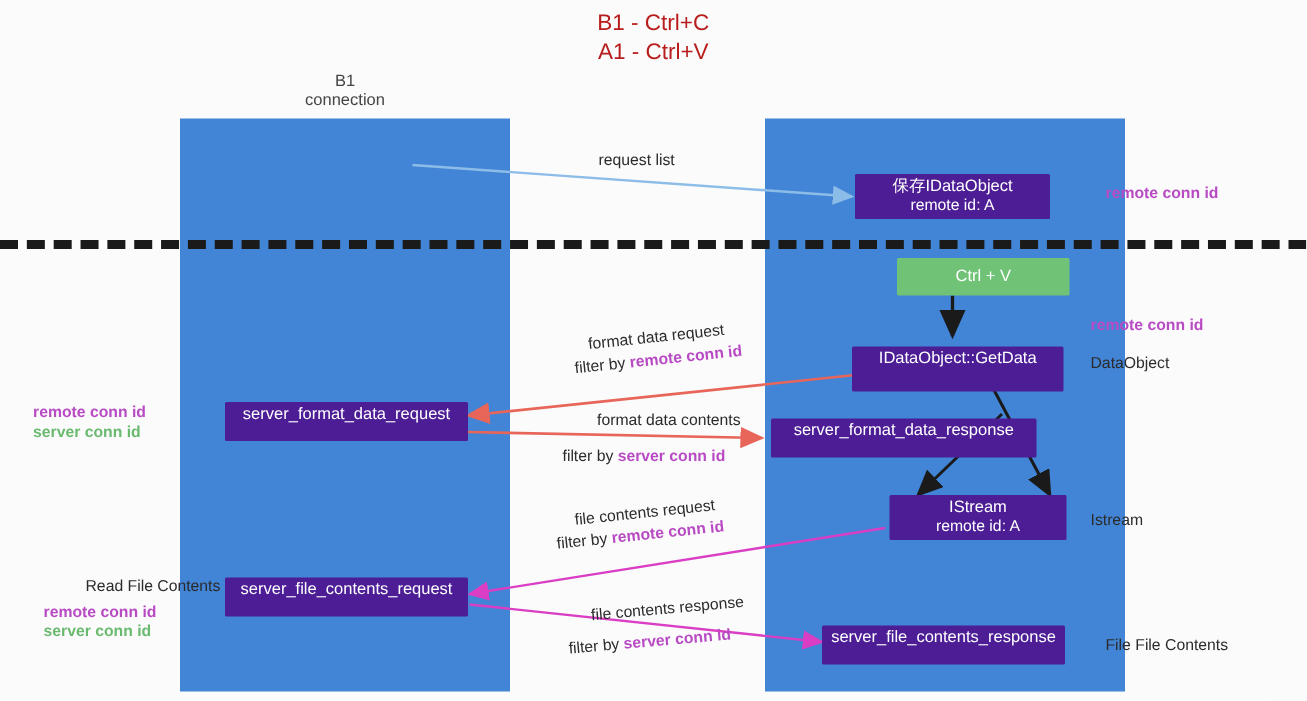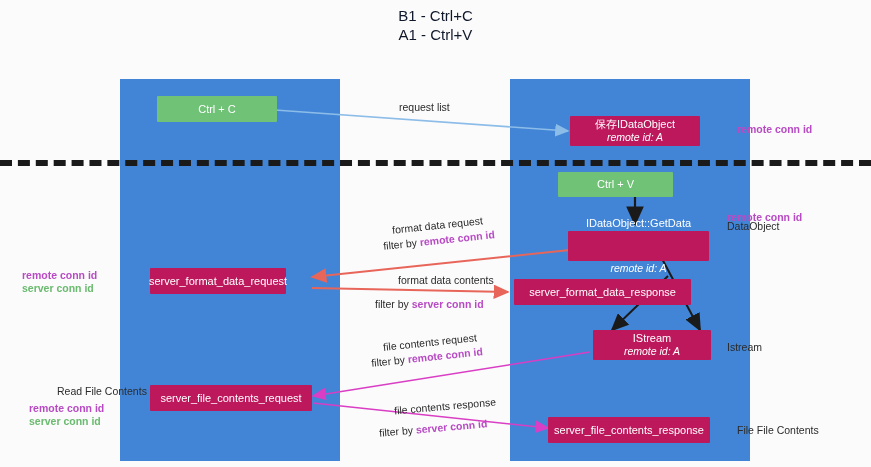--- a/index.html
+++ b/index.html
@@ -16,21 +16,21 @@
   }
 
   
   .title{
     position:absolute;
     left:0; right:0;
     top:6px;
     text-align:center;
     font-size:15px;
     line-height:19px;
-    color:#0f172a;
+    color:#b91c1c;
     white-space:pre;
   }
 
   
   .lane-head{
     position:absolute;
     text-align:center;
     font-size:11px;
     line-height:13px;
     color:#444;
@@ -61,22 +61,22 @@
     align-items:center;
     justify-content:center;
     text-align:center;
     font-size:11px;
     line-height:13px;
     color:#ffffff;
     border-radius:1px;
     padding:2px 4px;
   }
   .node.green{background:#6fc276;}
-  .node.orange{background:#be185d;}
-  .node .l2{font-size:10.5px;font-style:italic;}
+  .node.orange{background:#4c1d95;justify-content:space-between;}
+  .node .l2{font-size:10.5px;}
 
   
   .lbl{
     position:absolute;
     font-size:10.5px;
     line-height:13px;
     color:#2b2b2b;
     white-space:nowrap;
   }
   .purple{color:#b84bc4;font-weight:bold;}
@@ -91,20 +91,22 @@
   }
 </style>
 </head>
 <body>
 
 <div id="stage">
 
   <div class="title" style="white-space: pre;">B1 - Ctrl+C
 A1 - Ctrl+V</div>
 
+  <div class="lane-head" style="left: 120px; top: 48px; width: 220px; white-space: pre;">B1
+connection</div>
 
   <div class="lane" style="left:120px;top:79px;width:220px;height:382px;"></div>
   <div class="lane" style="left:510px;top:79px;width:240px;height:382px;"></div>
 
   <svg class="overlay" viewBox="0 0 871 467" xmlns="http://www.w3.org/2000/svg">
     <defs>
       <marker id="ah-blue" markerWidth="9" markerHeight="8" refX="8" refY="4" orient="auto">
         <path d="M0,0 L9,4 L0,8 z" fill="#8cbce8"></path>
       </marker>
       <marker id="ah-red" markerWidth="9" markerHeight="8" refX="8" refY="4" orient="auto">
@@ -130,39 +132,36 @@
 
     <path d="M668,276 L612,330" stroke="#1a1a1a" stroke-width="2" fill="none" marker-end="url(#ah-black)"></path>
 
     <path d="M590,352 L313,396" stroke="#d93ec4" stroke-width="1.6" fill="none" marker-end="url(#ah-magenta)"></path>
 
     <path d="M313,403 L548,428" stroke="#d93ec4" stroke-width="1.6" fill="none" marker-end="url(#ah-magenta)"></path>
   </svg>
 
   <div class="dashed-sep" style="top:160px;"></div>
 
-  <div class="node green" style="left:157px;top:96px;width:120px;height:26px;">
-    <span>Ctrl + C</span>
-  </div>
 
   <div class="node orange" style="left:570px;top:116px;width:130px;height:30px;">
     <span>保存IDataObject</span>
     <span class="l2">remote id: A</span>
   </div>
 
-  <div class="node green" style="left:558px;top:172px;width:115px;height:25px;">
+  <div class="node green" style="left:598px;top:172px;width:115px;height:25px;">
     <span>Ctrl + V</span>
   </div>
 
   <div class="node orange" style="left:568px;top:231px;width:141px;height:30px;gap:32px;">
     <span>IDataObject::GetData</span>
     <span class="l2">remote id: A</span>
   </div>
 
-  <div class="node orange" style="left:150px;top:268px;width:136px;height:26px;">
+  <div class="node orange" style="left:150px;top:268px;width:162px;height:26px;">
     <span>server_format_data_request</span>
   </div>
 
   <div class="node orange" style="left:514px;top:279px;width:177px;height:26px;">
     <span>server_format_data_response</span>
   </div>
 
   <div class="node orange" style="left:593px;top:330px;width:118px;height:30px;">
     <span>IStream</span>
     <span class="l2">remote id: A</span>
@@ -193,21 +192,21 @@
     <span>filter by </span><span class="purple">remote conn id</span>
   </div>
 
   <div class="lbl" style="left:394px;top:400px;transform:rotate(-5deg);">file contents response</div>
   <div class="lbl" style="left:379px;top:422px;transform:rotate(-5deg);">
     <span>filter by </span><span class="purple">server conn id</span>
   </div>
 
   <div class="lbl purple" style="left:737px;top:123px;">remote conn id</div>
   <div class="lbl purple" style="left:727px;top:211px;">remote conn id</div>
-  <div class="lbl" style="left:727px;top:220px;">DataObject</div>
+  <div class="lbl" style="left:727px;top:236px;">DataObject</div>
   <div class="lbl" style="left:727px;top:341px;">Istream</div>
   <div class="lbl" style="left:737px;top:424px;">File File Contents</div>
 
   <div class="lbl purple" style="left:22px;top:269px;">remote conn id</div>
   <div class="lbl green-t" style="left:22px;top:282px;">server conn id</div>
 
   <div class="lbl" style="left:29px;top:385px;padding-left:28px;">Read File Contents</div>
   <div class="lbl purple" style="left:29px;top:402px;">remote conn id</div>
   <div class="lbl green-t" style="left:29px;top:415px;">server conn id</div>
 

